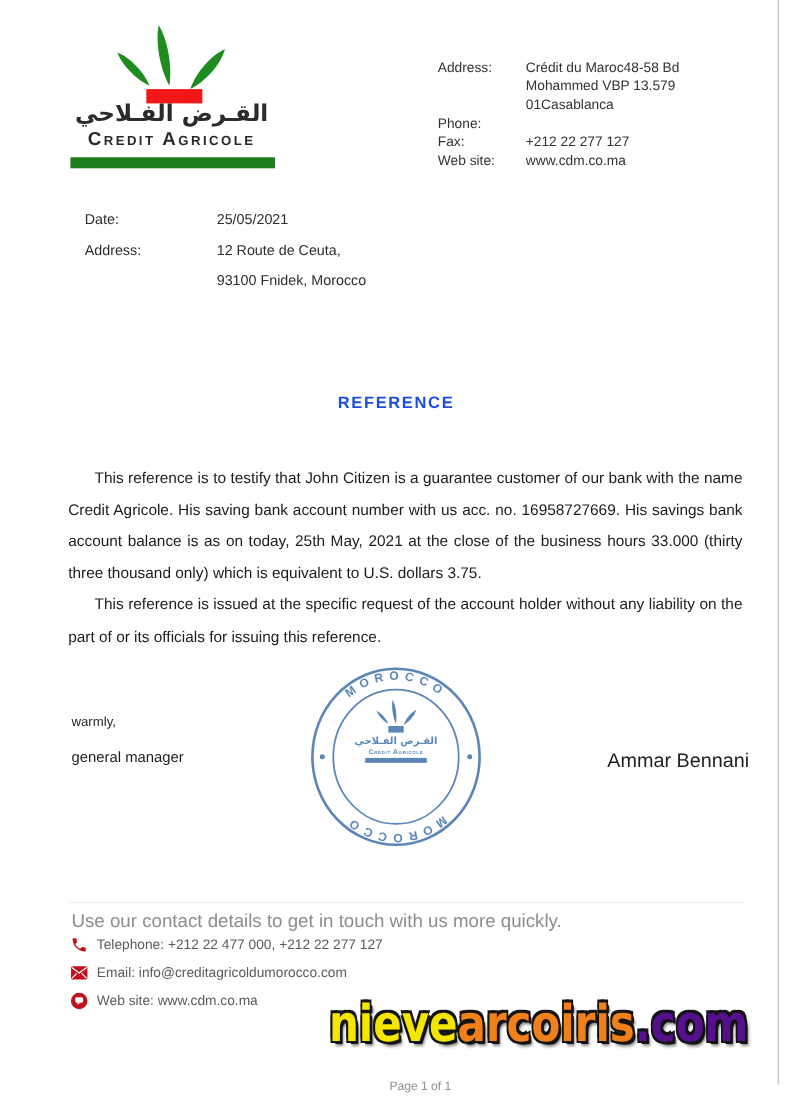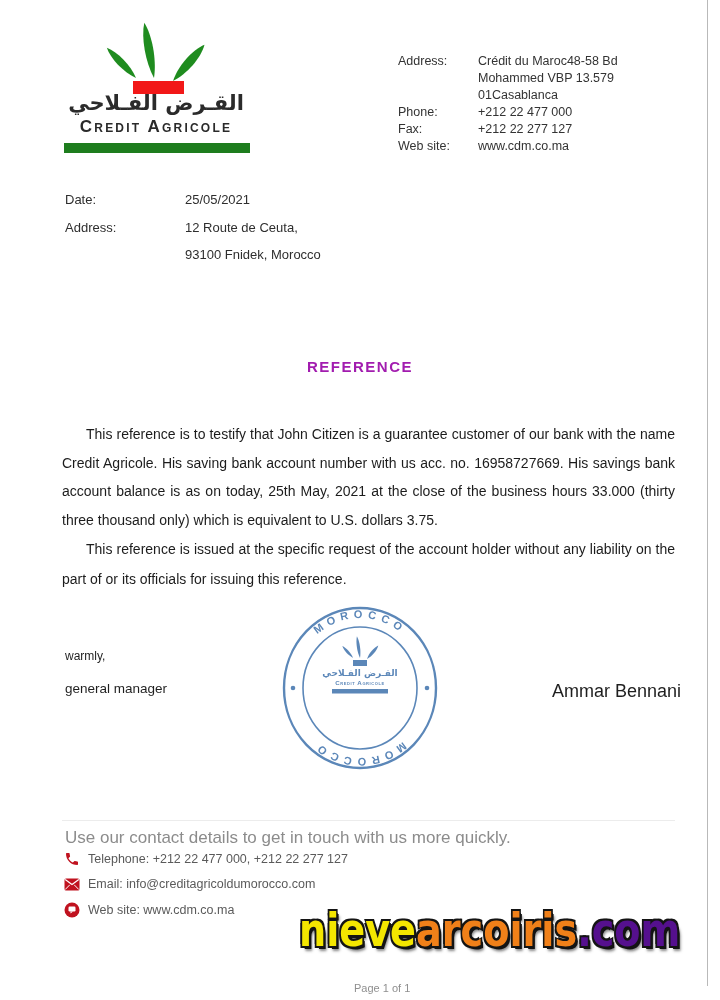--- a/index.html
+++ b/index.html
@@ -29,27 +29,27 @@
   .logo-bar { position:absolute; left:2px; top:131px; width:186px; height:10px; background:#1e7d1e; }
 
   
   .hdr { left:398px; top:53px; width:290px; font-size:12.5px; color:#333; line-height:17px; }
   .hdr-row { display:flex; }
   .hdr-label { width:80px; flex:0 0 80px; }
   .hdr-value { flex:1; }
 
   
   .meta { left:65px; top:192px; width:340px; font-size:13px; color:#2e2e2e; }
-  .meta-row { display:flex; margin-bottom:12.5px; }
+  .meta-row { display:flex; margin-bottom:12.5px;margin-left:12px; }
   .meta-label { width:120px; flex:0 0 120px; }
 
   
   .ref-title {
     left:0; top:358px; width:720px; text-align:center;
-    font-size:15px; font-weight:700; letter-spacing:1.5px; color:#a21caf;
+    font-size:15px; font-weight:700; letter-spacing:1.5px; color:#1d4ed8;
   }
   .body-text { left:62px; width:613px; font-size:14px; line-height:28.5px;
     text-align:justify; color:#1c1c1c; }
   .p1 { top:420px; text-indent:24px; }
   .p2 { top:534px; text-indent:24px; line-height:30px; }
 
   
   .closing { left:65px; top:649px; font-size:12px; }
   .sig-title { left:65px; top:681px; font-size:13.5px; }
   .sig-name { left:552px; top:681px; font-size:18px; }
@@ -102,21 +102,20 @@
   <div class="hdr-row">
     <div class="hdr-label">Address:</div>
     <div class="hdr-value">
       <div>Crédit du Maroc48-58 Bd</div>
       <div>Mohammed VBP 13.579</div>
       <div>01Casablanca</div>
     </div>
   </div>
   <div class="hdr-row">
     <div class="hdr-label">Phone:</div>
-    <div class="hdr-value">+212 22 477 000</div>
   </div>
   <div class="hdr-row">
     <div class="hdr-label">Fax:</div>
     <div class="hdr-value">+212 22 277 127</div>
   </div>
   <div class="hdr-row">
     <div class="hdr-label">Web site:</div>
     <div class="hdr-value">www.cdm.co.ma</div>
   </div>
 </div>

